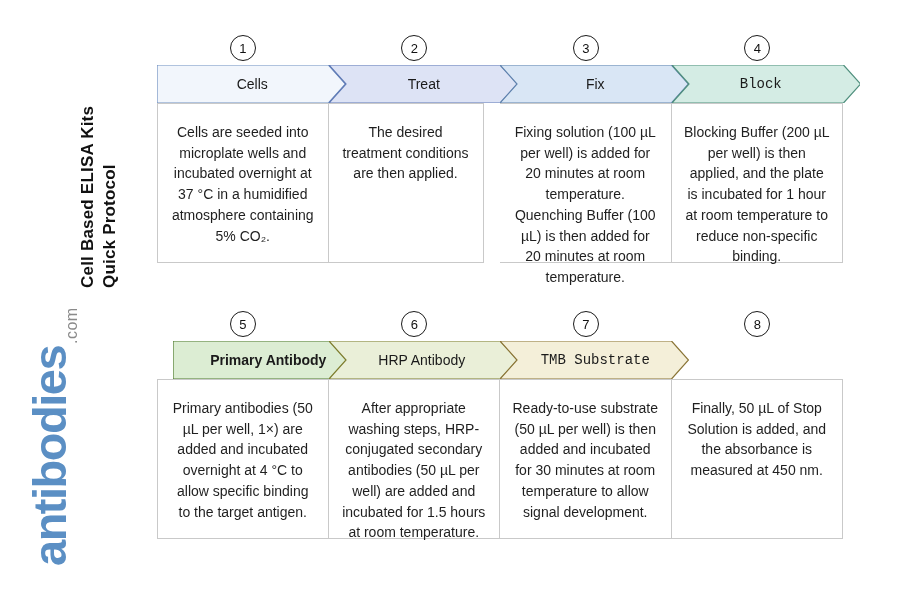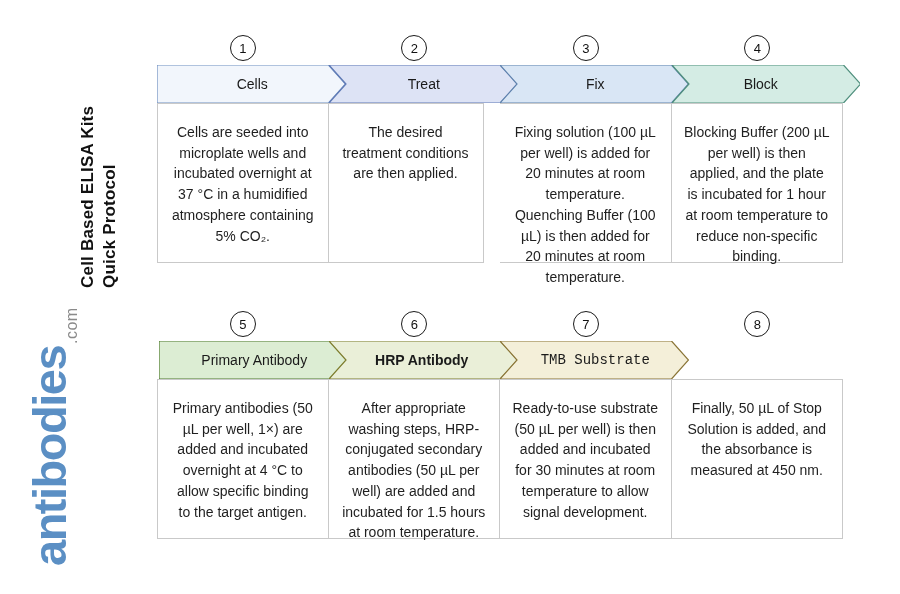--- a/index.html
+++ b/index.html
@@ -129,21 +129,21 @@
         <div class="chev" style="left: 343px; width: 188.5px;">
           <svg viewBox="0 0 188.5 38" preserveAspectRatio="none">
             <path d="M0,0 L171.5,0 L188.5,19 L171.5,38 L0,38 L17,19 Z" fill="#d9e6f5" stroke="#5f82ad" stroke-width="1.2"></path>
           </svg>
           <span style="margin-right: 0px;">Fix</span>
         </div>
         <div class="chev" style="left: 514.5px; width: 188.5px;">
           <svg viewBox="0 0 188.5 38" preserveAspectRatio="none">
             <path d="M0,0 L171.5,0 L188.5,19 L171.5,38 L0,38 L17,19 Z" fill="#d4ece4" stroke="#4f8f7d" stroke-width="1.2"></path>
           </svg>
-          <span style="margin-right: 12px;">Block</span>
+          <span style="margin-right: 12px; font-family: Liberation Mono, monospace;">Block</span>
         </div>
       </div>
     <div class="bodies">
         <div class="bodybox" style="left: 0px; width: 171.5px;">
           <p>Cells are seeded into microplate wells and incubated overnight at 37 °C in a humidified atmosphere containing 5% CO₂.</p>
         </div>
         <div class="bodybox" style="left: 171.5px; width: 155px; border-left: none;">
           <p>The desired treatment conditions are then applied.</p>
         </div>
         <div class="bodybox" style="left: 343px; width: 171.5px; border-left: none;">
@@ -164,31 +164,31 @@
           <span>6</span>
         </div>
         <div class="numcircle" style="left: 415.75px;">
           <span>7</span>
         </div>
         <div class="numcircle" style="left: 587.25px;">
           <span>8</span>
         </div>
       </div>
     <div class="chevrons">
-        <div class="chev" style="left: 2px; width: 188.5px;">
+        <div class="chev" style="left: 16px; width: 188.5px; font-weight: bold;">
           <svg viewBox="0 0 188.5 38" preserveAspectRatio="none">
             <path d="M0,0 L171.5,0 L188.5,19 L171.5,38 L0,38 Z" fill="#dcedd3" stroke="#4f7a2e" stroke-width="1.2"></path>
           </svg>
           <span style="margin-right: 0px;">Primary Antibody</span>
         </div>
         <div class="chev" style="left: 171.5px; width: 188.5px;">
           <svg viewBox="0 0 188.5 38" preserveAspectRatio="none">
             <path d="M0,0 L171.5,0 L188.5,19 L171.5,38 L0,38 L17,19 Z" fill="#eaefd8" stroke="#7d7c2c" stroke-width="1.2"></path>
           </svg>
-          <span style="margin-right: 4px; font-weight: bold;">HRP Antibody</span>
+          <span style="margin-right: 4px;">HRP Antibody</span>
         </div>
         <div class="chev" style="left: 343px; width: 188.5px;">
           <svg viewBox="0 0 188.5 38" preserveAspectRatio="none">
             <path d="M0,0 L171.5,0 L188.5,19 L171.5,38 L0,38 L17,19 Z" fill="#f4efd9" stroke="#8a7436" stroke-width="1.2"></path>
           </svg>
           <span style="margin-right: 0px; font-family: Liberation Mono, monospace;">TMB Substrate</span>
         </div>
       </div>
     <div class="bodies">
         <div class="bodybox" style="left: 0px; width: 171.5px;">

